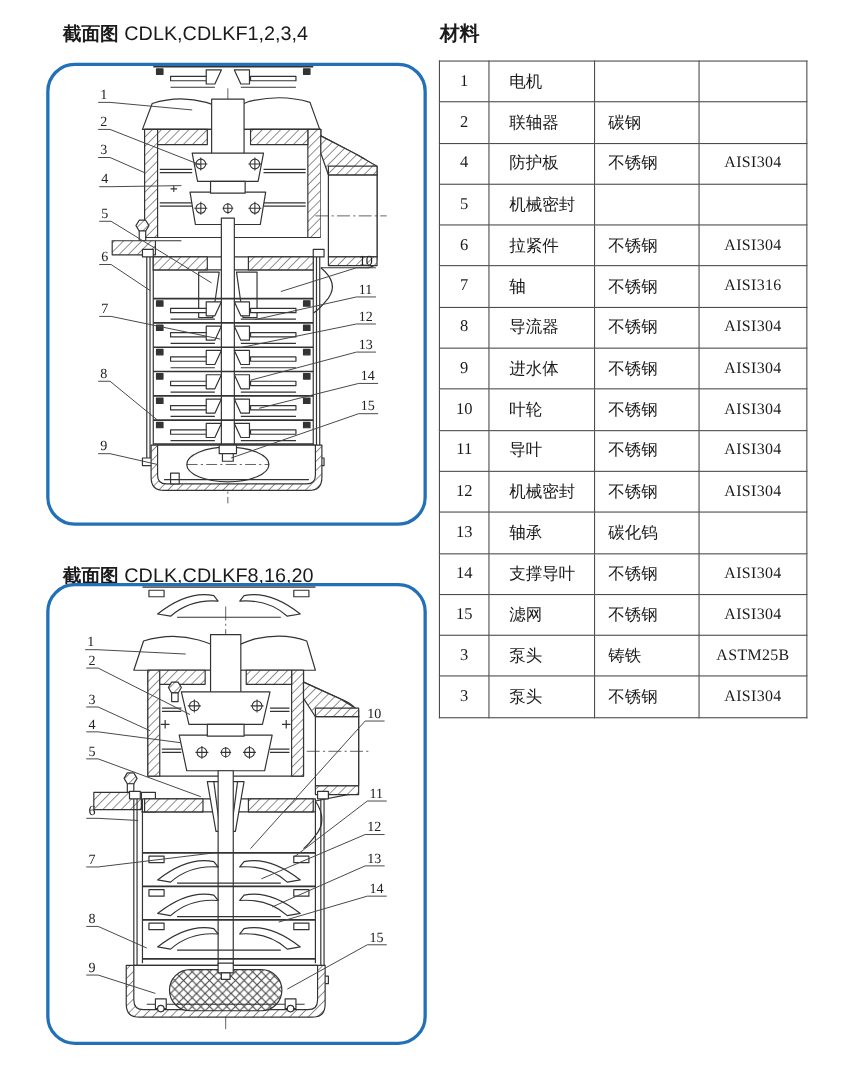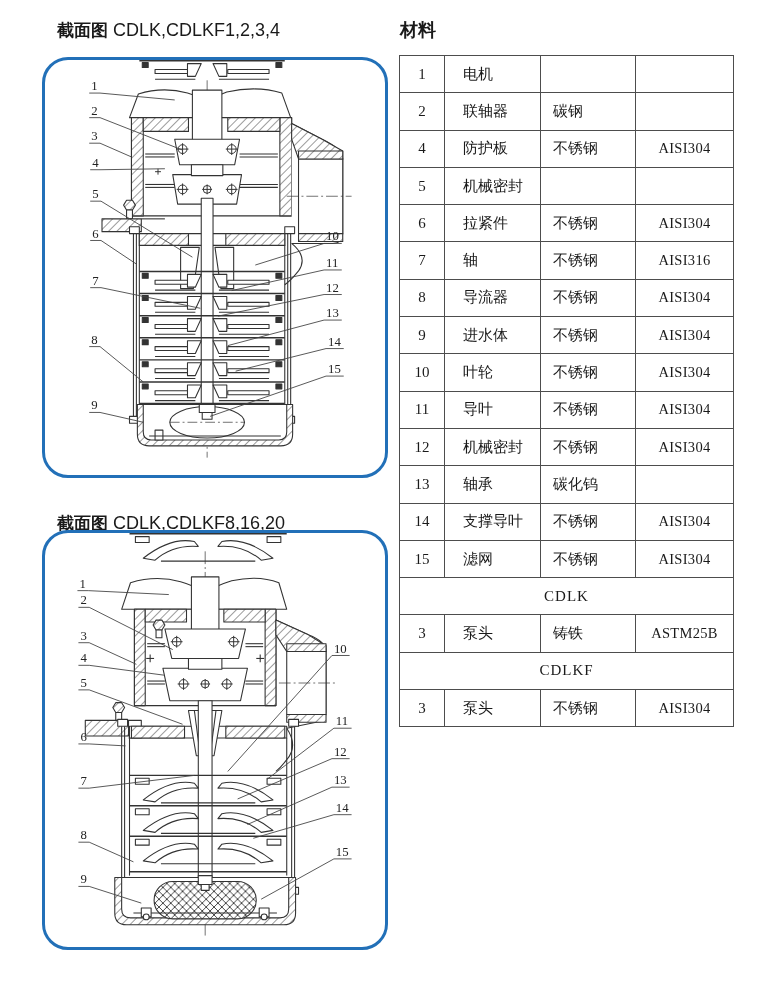--- a/index.html
+++ b/index.html
@@ -480,31 +480,25 @@
         <td class="c-mat">不锈钢</td>
         <td class="c-aisi">AISI304</td>
       </tr>
       <tr>
         <td class="c-num">15</td>
         <td class="c-name">滤网</td>
         <td class="c-mat">不锈钢</td>
         <td class="c-aisi">AISI304</td>
       </tr>
       <tr>
-        <td colspan="4" class="span-cell">CDLK</td>
-      </tr>
-      <tr>
         <td class="c-num">3</td>
         <td class="c-name">泵头</td>
         <td class="c-mat">铸铁</td>
         <td class="c-aisi">ASTM25B</td>
       </tr>
       <tr>
-        <td colspan="4" class="span-cell">CDLKF</td>
-      </tr>
-      <tr>
         <td class="c-num">3</td>
         <td class="c-name">泵头</td>
         <td class="c-mat">不锈钢</td>
         <td class="c-aisi">AISI304</td>
       </tr>
     </tbody>
 </table>
 
 </body></html>

